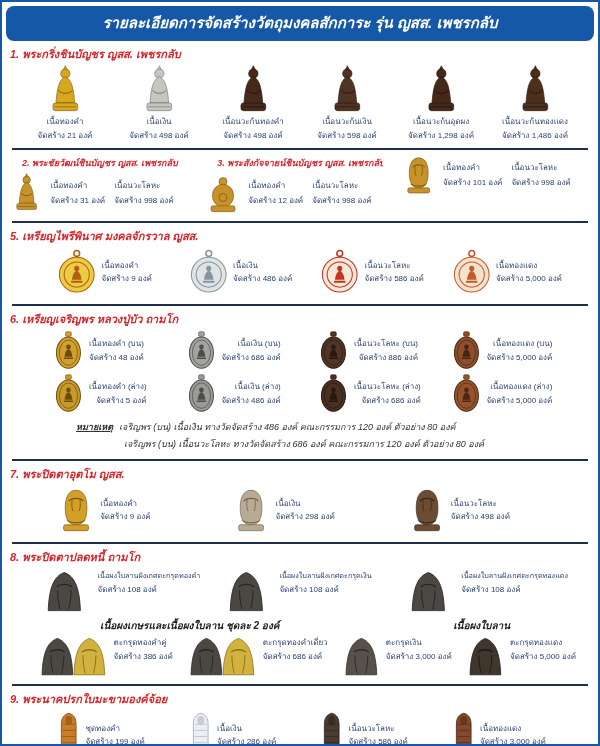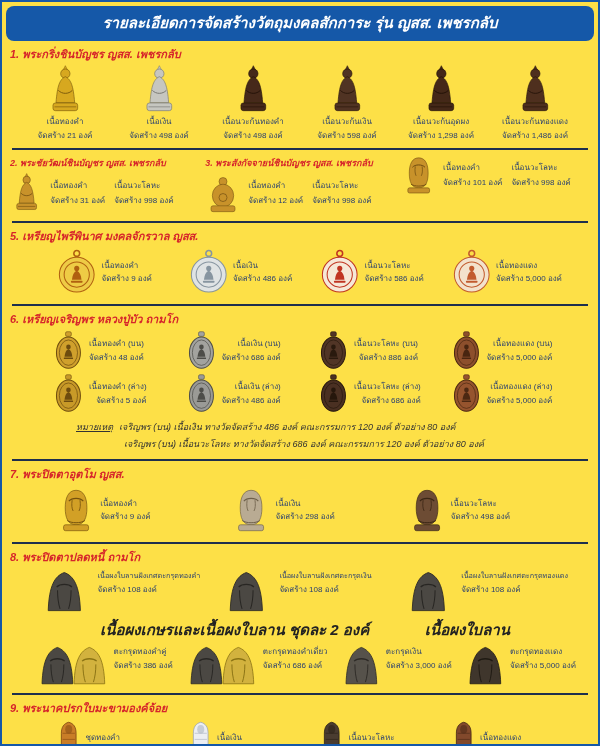--- a/index.html
+++ b/index.html
@@ -1,51 +1,51 @@
 <!DOCTYPE html>
 <html><head>
 <meta charset="utf-8">
 <style>
   html,body{margin:0;padding:0;background:#e8e8e8;}
-  .page{width:600px;height:746px;margin:0 auto;background:#fde047;border:2px solid #1558a8;
+  .page{width:600px;height:746px;margin:0 auto;background:#ffffff;border:2px solid #1558a8;
         box-sizing:border-box;overflow:hidden;font-family:"Liberation Sans",sans-serif;}
   .banner{margin:4px 4px 2px;background:#1558a8;border-radius:8px;color:#fff;text-align:center;
           font-size:15px;font-weight:bold;font-style:italic;padding:5px 0 6px;}
   #sections{padding:0 8px;}
   .shead{color:#d6252b;font-weight:bold;font-style:italic;font-size:11px;margin:4px 0 2px;}
   .sep{height:2px;background:#1e2f4d;margin:4px 2px;}
   .mat,.cnt{font-size:8px;color:#2a4070;line-height:1.7;white-space:nowrap;}
   svg{display:block;}
   
   .row-stacked{display:flex;justify-content:space-between;padding:0 8px 2px;}
   .s-item{width:94px;display:flex;flex-direction:column;align-items:center;text-align:center;}
   .s-item svg{height:50px;}
   
   .row-triple{display:flex;gap:6px;}
   .tblock{flex:1;min-width:0;}
-  .tblock .shead{font-size:9px;white-space:nowrap;overflow:hidden;margin:2px 0;}
+  .tblock .shead{font-size:9px;white-space:nowrap;overflow:hidden;margin:2px 12px;}
   .tcontent{display:flex;align-items:center;gap:9px;padding:1px 0 4px 2px;}
   .tcontent svg{height:40px;}
   .tcol .mat{margin-bottom:2px;}
   
   .row-side{display:flex;padding:2px 6px 5px 48px;}
   .x-item{flex:1;display:flex;align-items:center;gap:6px;min-width:0;}
   .row-side svg{height:46px;}
   .row-side.compact{padding:1px 6px 3px 44px;text-align:right;}
   .row-side.compact svg{height:39px;}
   
   .notes{padding:3px 0 2px 66px;font-size:9px;font-style:italic;color:#333;line-height:1.9;}
-  .notes .prefix{text-decoration:underline;font-weight:normal;margin-right:6px;}
+  .notes .prefix{text-decoration:underline;font-weight:bold;margin-right:6px;}
   .notes .l2{padding-left:48px;}
   
   .row-p8{display:flex;padding:2px 0 1px 34px;}
   .p8-item{display:flex;align-items:flex-start;gap:13px;width:33.3%;}
   .p8-item svg{height:44px;}
   .p8-item .mat{font-size:7.2px;}
-  .p8sub{display:flex;font-size:15px;font-weight:bold;font-style:italic;color:#222;margin:3px 0 1px;gap:27px;}
+  .p8sub{display:flex;font-size:10px;font-weight:bold;font-style:italic;color:#222;margin:3px 0 1px;gap:27px;}
   .p8sub .left{margin-left:90px;}
   .p8sub .right{margin-left:auto;margin-right:80px;}
   .row-p8b{display:flex;justify-content:space-between;padding:2px 14px 2px 28px;}
   .p8b-item{display:flex;align-items:flex-start;gap:5px;}
   .p8b-item svg{height:42px;}
   .pair-img{display:flex;}
   .pair-img svg+svg{margin-left:-7px;}
 </style>
 </head>
 <body>

